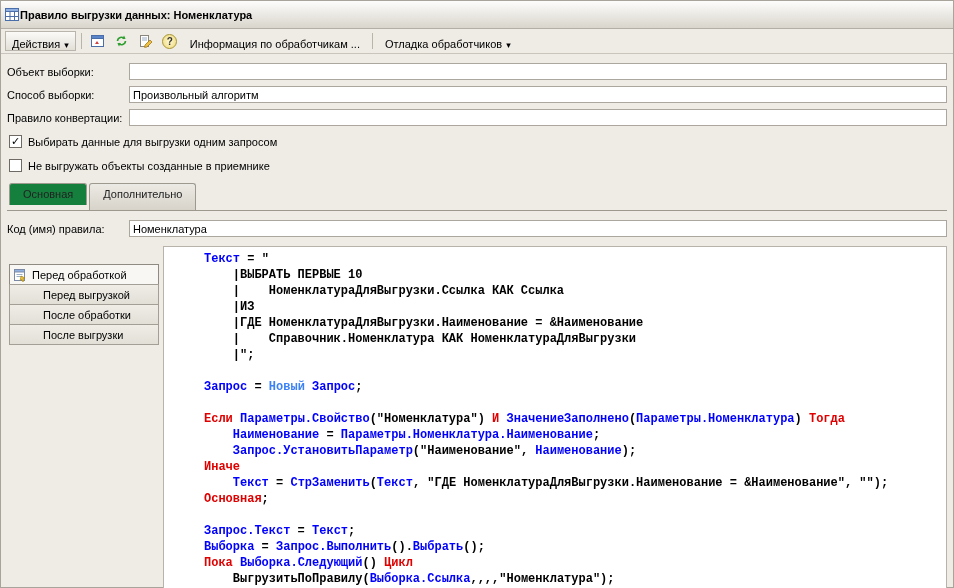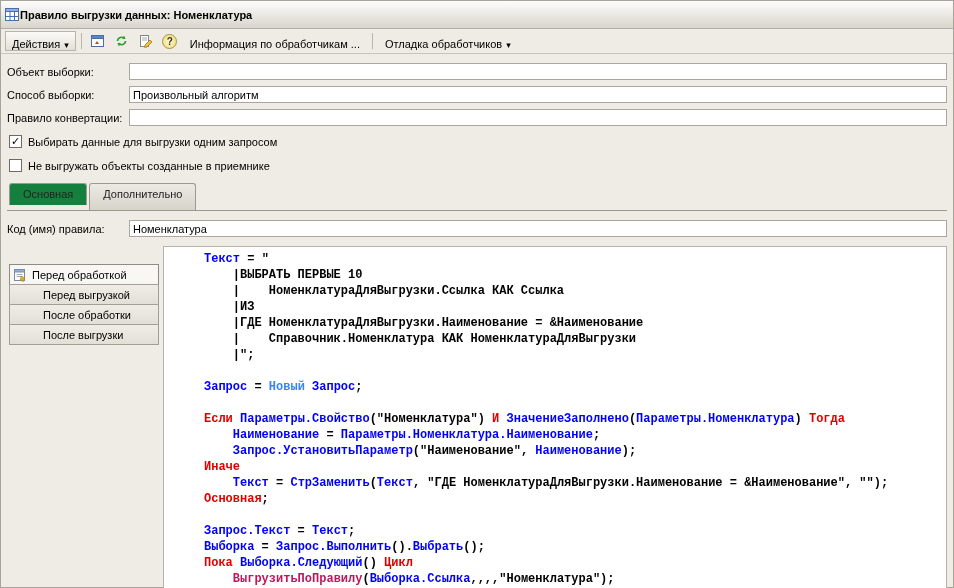--- a/index.html
+++ b/index.html
@@ -262,20 +262,20 @@
               <div class="code-line"><span style="color: rgb(224, 0, 0);">Если</span><span style="color: rgb(0, 0, 0);"> </span><span style="color: rgb(0, 0, 255);">Параметры.Свойство</span><span style="color: rgb(0, 0, 0);">(</span><span style="color: rgb(0, 0, 0);">"Номенклатура"</span><span style="color: rgb(0, 0, 0);">) </span><span style="color: rgb(224, 0, 0);">И</span><span style="color: rgb(0, 0, 0);"> </span><span style="color: rgb(0, 0, 255);">ЗначениеЗаполнено</span><span style="color: rgb(0, 0, 0);">(</span><span style="color: rgb(0, 0, 255);">Параметры.Номенклатура</span><span style="color: rgb(0, 0, 0);">) </span><span style="color: rgb(224, 0, 0);">Тогда</span></div>
               <div class="code-line"><span style="color: rgb(0, 0, 0);">    </span><span style="color: rgb(0, 0, 255);">Наименование</span><span style="color: rgb(0, 0, 0);"> = </span><span style="color: rgb(0, 0, 255);">Параметры.Номенклатура.Наименование</span><span style="color: rgb(0, 0, 0);">;</span></div>
               <div class="code-line"><span style="color: rgb(0, 0, 0);">    </span><span style="color: rgb(0, 0, 255);">Запрос.УстановитьПараметр</span><span style="color: rgb(0, 0, 0);">(</span><span style="color: rgb(0, 0, 0);">"Наименование"</span><span style="color: rgb(0, 0, 0);">, </span><span style="color: rgb(0, 0, 255);">Наименование</span><span style="color: rgb(0, 0, 0);">);</span></div>
               <div class="code-line"><span style="color: rgb(224, 0, 0);">Иначе</span></div>
               <div class="code-line"><span style="color: rgb(0, 0, 0);">    </span><span style="color: rgb(0, 0, 255);">Текст</span><span style="color: rgb(0, 0, 0);"> = </span><span style="color: rgb(0, 0, 255);">СтрЗаменить</span><span style="color: rgb(0, 0, 0);">(</span><span style="color: rgb(0, 0, 255);">Текст</span><span style="color: rgb(0, 0, 0);">, </span><span style="color: rgb(0, 0, 0);">"ГДЕ НоменклатураДляВыгрузки.Наименование = &amp;Наименование"</span><span style="color: rgb(0, 0, 0);">, </span><span style="color: rgb(0, 0, 0);">""</span><span style="color: rgb(0, 0, 0);">);</span></div>
               <div class="code-line"><span style="color: rgb(224, 0, 0);">Основная</span><span style="color: rgb(0, 0, 0);">;</span></div>
               <div class="code-line">&nbsp;</div>
               <div class="code-line"><span style="color: rgb(0, 0, 255);">Запрос.Текст</span><span style="color: rgb(0, 0, 0);"> = </span><span style="color: rgb(0, 0, 255);">Текст</span><span style="color: rgb(0, 0, 0);">;</span></div>
               <div class="code-line"><span style="color: rgb(0, 0, 255);">Выборка</span><span style="color: rgb(0, 0, 0);"> = </span><span style="color: rgb(0, 0, 255);">Запрос.Выполнить</span><span style="color: rgb(0, 0, 0);">().</span><span style="color: rgb(0, 0, 255);">Выбрать</span><span style="color: rgb(0, 0, 0);">();</span></div>
               <div class="code-line"><span style="color: rgb(224, 0, 0);">Пока</span><span style="color: rgb(0, 0, 0);"> </span><span style="color: rgb(0, 0, 255);">Выборка.Следующий</span><span style="color: rgb(0, 0, 0);">() </span><span style="color: rgb(224, 0, 0);">Цикл</span></div>
-              <div class="code-line"><span style="color: rgb(0, 0, 0);">    </span><span style="color: #be185d;">ВыгрузитьПоПравилу</span><span style="color: rgb(0, 0, 0);">(</span><span style="color: rgb(0, 0, 255);">Выборка.Ссылка</span><span style="color: rgb(0, 0, 0);">,,,,</span><span style="color: rgb(0, 0, 0);">"Номенклатура"</span><span style="color: rgb(0, 0, 0);">);</span></div>
+              <div class="code-line"><span style="color: rgb(0, 0, 0);">    </span><span style="color: #000000;">ВыгрузитьПоПравилу</span><span style="color: rgb(0, 0, 0);">(</span><span style="color: rgb(0, 0, 255);">Выборка.Ссылка</span><span style="color: rgb(0, 0, 0);">,,,,</span><span style="color: rgb(0, 0, 0);">"Номенклатура"</span><span style="color: rgb(0, 0, 0);">);</span></div>
               <div class="code-line"><span style="color: rgb(224, 0, 0);">КонецЦикла</span><span style="color: rgb(0, 0, 0);">;</span></div>
             </div>
         </div>
       </div>
     </div>
   </div>
 </div>
 
 </body></html>

